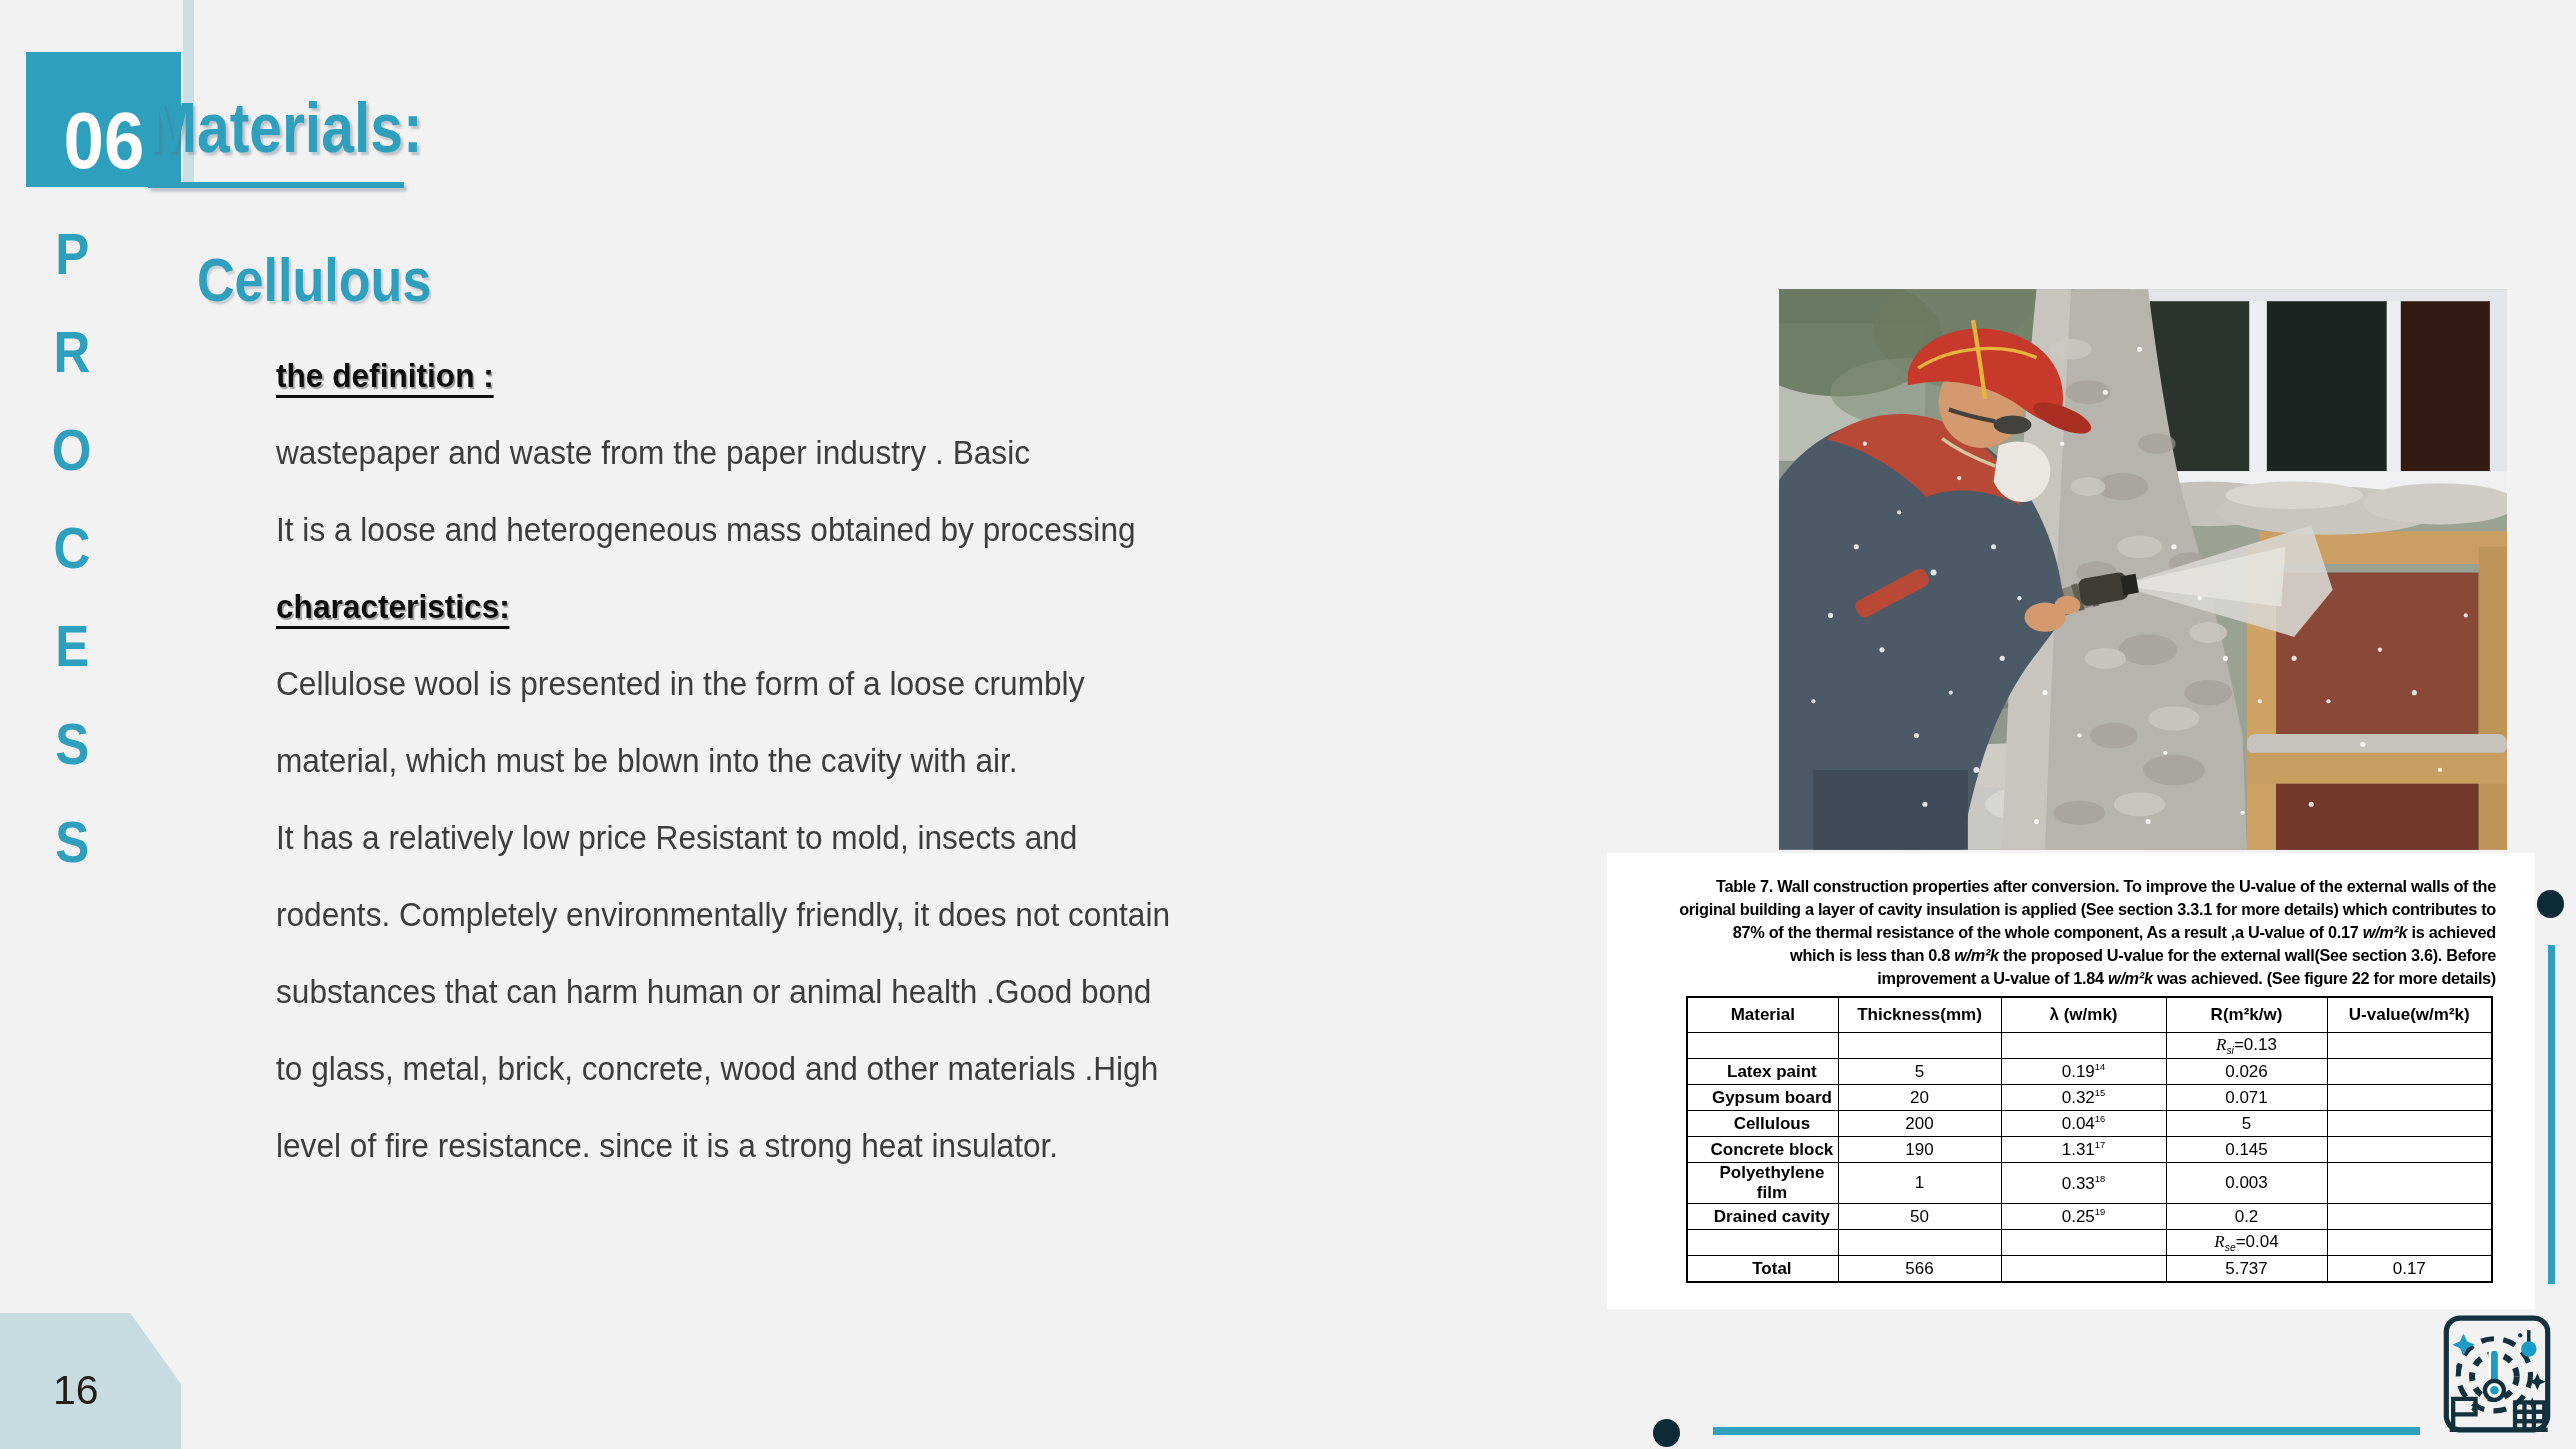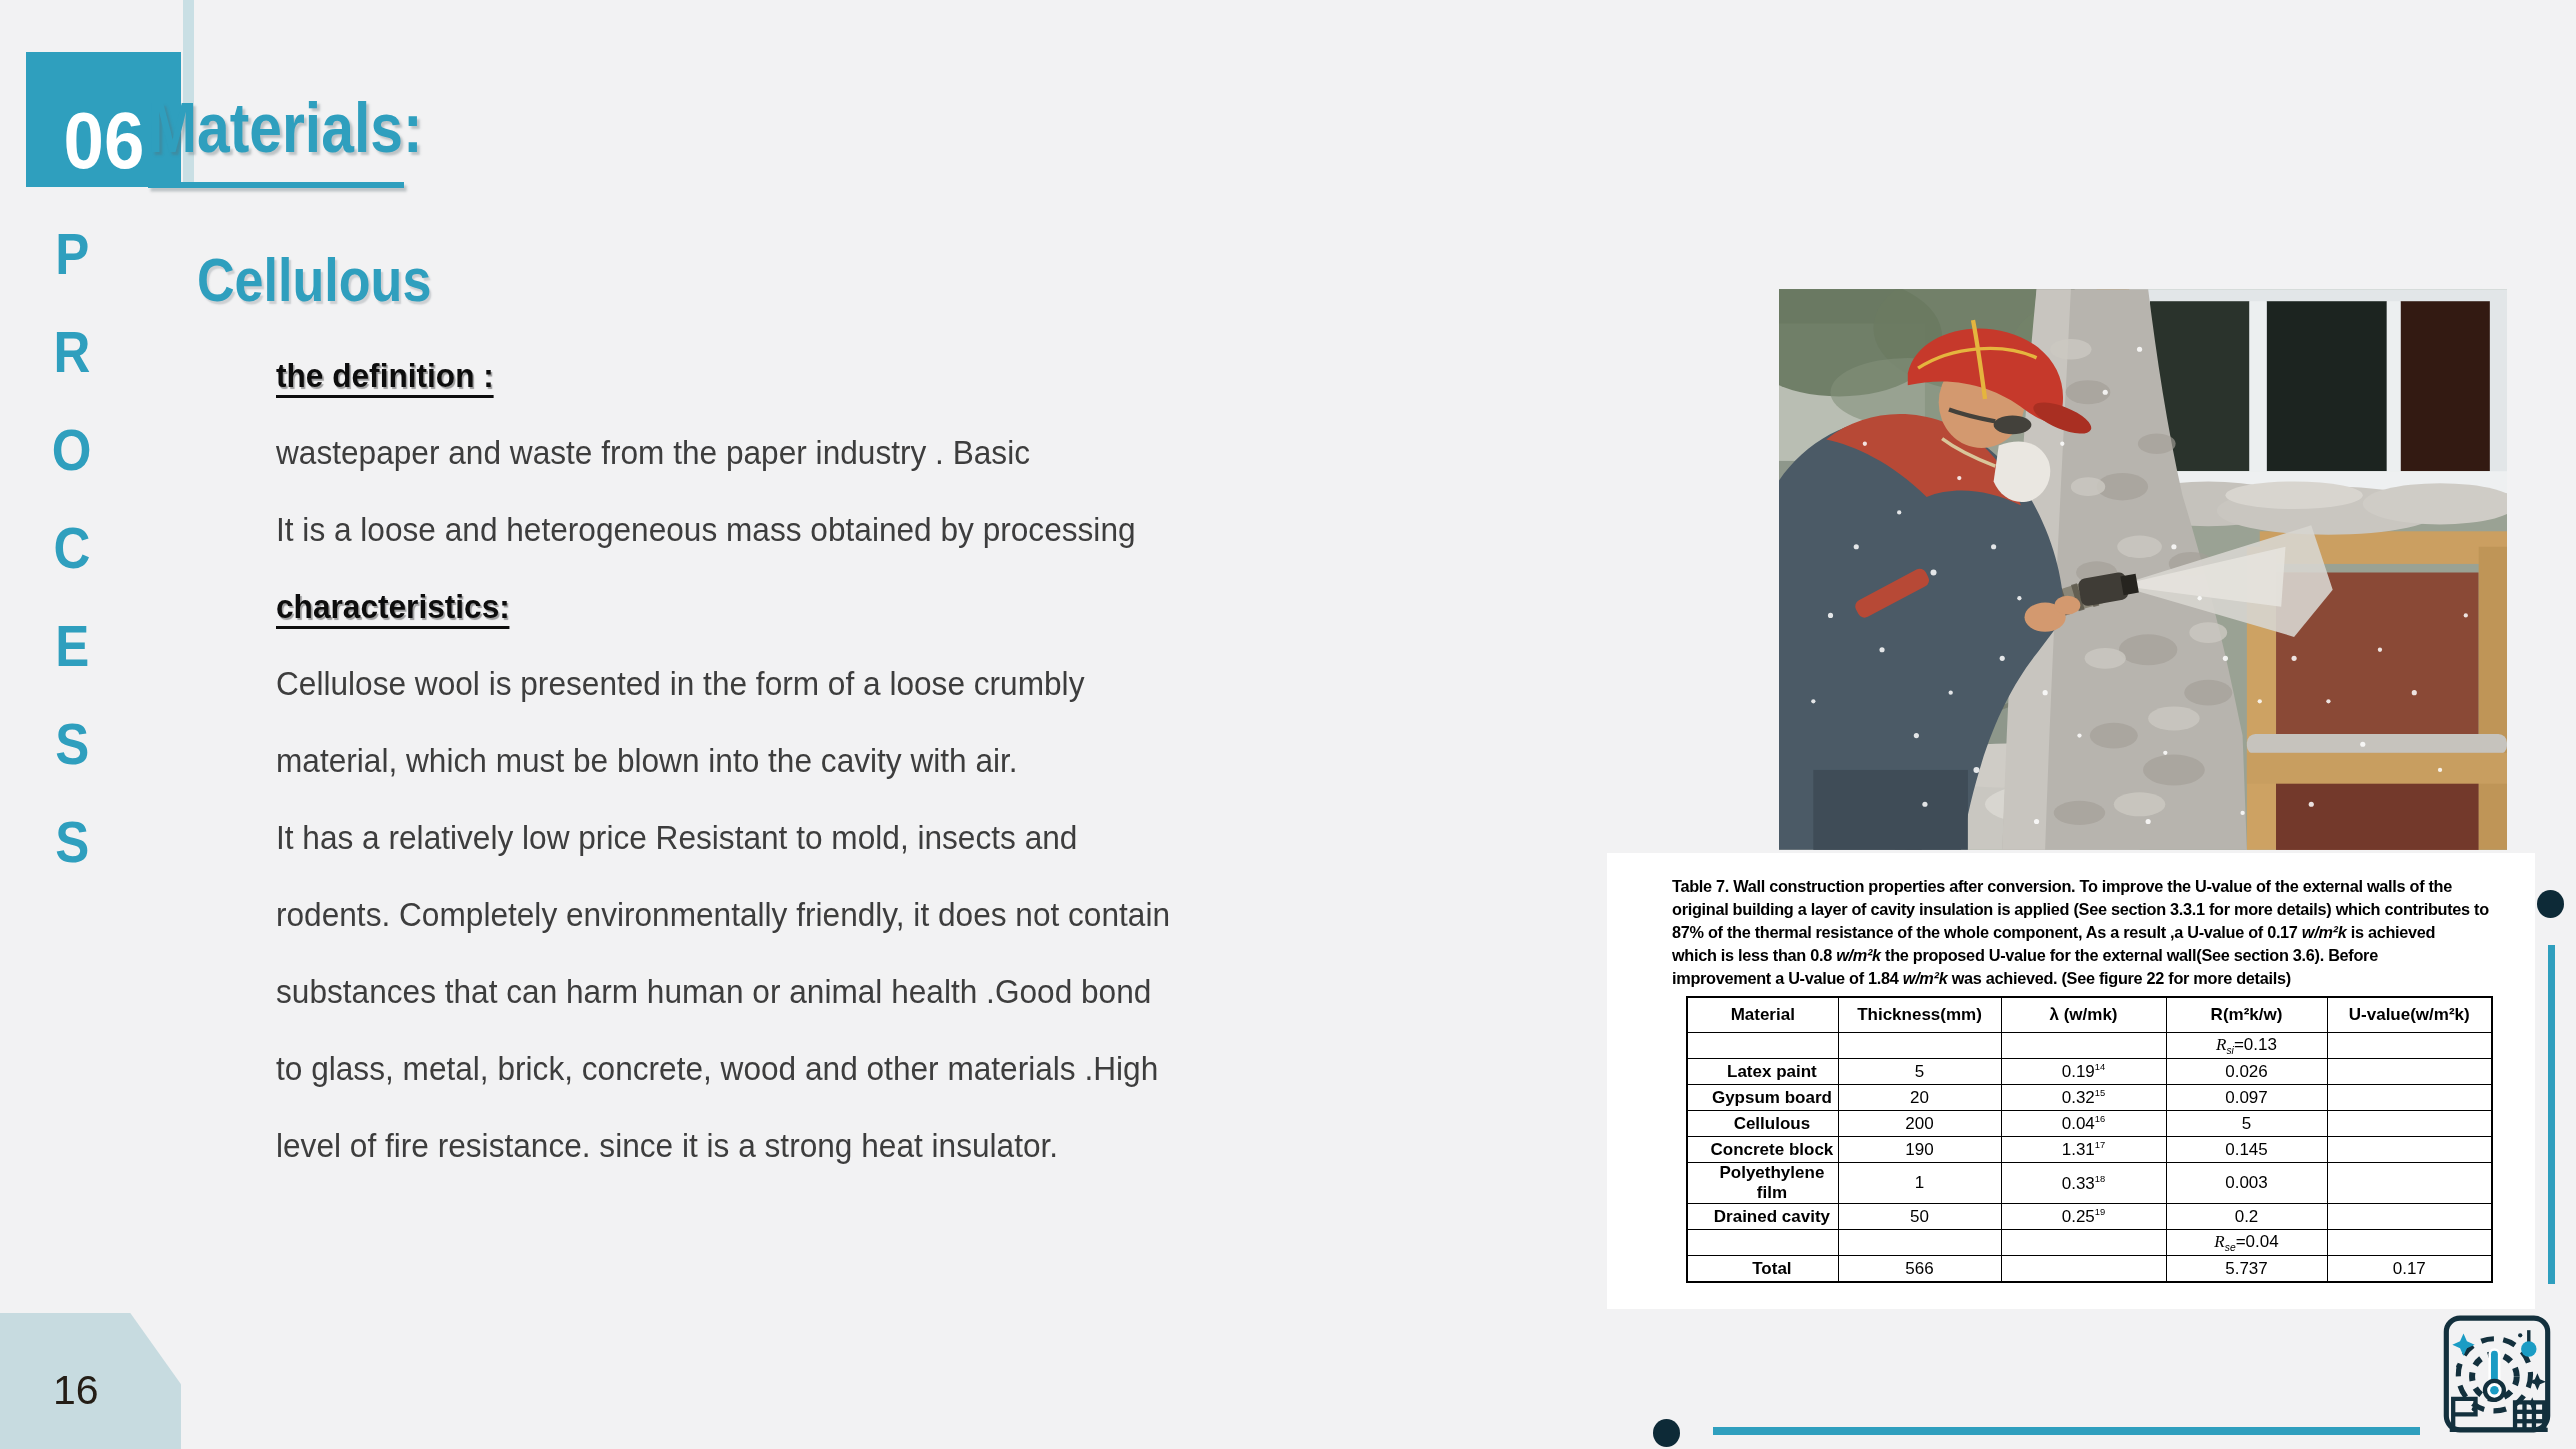--- a/index.html
+++ b/index.html
@@ -48,21 +48,21 @@
          text-shadow:1.7px 1.7px 0.9px rgba(0,0,0,.35);}
   .body-line.heading .cond{border-bottom:3.4px solid #0d0d0d;line-height:1.15;}
 
   
   .photo{position:absolute;left:1779px;top:289px;width:728px;height:561px;}
 
   
   .panel{position:absolute;left:1607px;top:853px;width:928px;height:456px;background:var(--panel);}
   #caption{position:absolute;left:65px;top:22px;width:824px;color:#000;font-size:16.3px;line-height:23px;
            font-weight:700;letter-spacing:-0.3px;}
-  .cap-line{white-space:nowrap;}
+  .cap-line{white-space:nowrap;text-align:right;}
   .cap-math{font-style:italic;}
   #wall-table{position:absolute;left:79px;top:143px;width:805px;border-collapse:collapse;
               font-size:17px;color:#000;table-layout:fixed;}
   #wall-table th,#wall-table td{border:1.7px solid #000;text-align:center;padding:0 1.7px;overflow:hidden;}
   #wall-table table,{border:2.6px solid #000;}
   #wall-table th{font-weight:700;height:34px;}
   #wall-table td{height:25px;}
   #wall-table td.mat{font-weight:700;padding-left:20px;}
   #wall-table sup{font-size:9.4px;}
   #wall-table sub{font-size:10.3px;font-style:italic;}
@@ -312,21 +312,21 @@
             <td class="mat">Latex paint</td>
             <td>5</td>
             <td>0.19<sup>14</sup></td>
             <td>0.026</td>
             <td></td>
           </tr>
           <tr>
             <td class="mat">Gypsum board</td>
             <td>20</td>
             <td>0.32<sup>15</sup></td>
-            <td>0.097</td>
+            <td>0.071</td>
             <td></td>
           </tr>
           <tr>
             <td class="mat">Cellulous</td>
             <td>200</td>
             <td>0.04<sup>16</sup></td>
             <td>5</td>
             <td></td>
           </tr>
           <tr>

